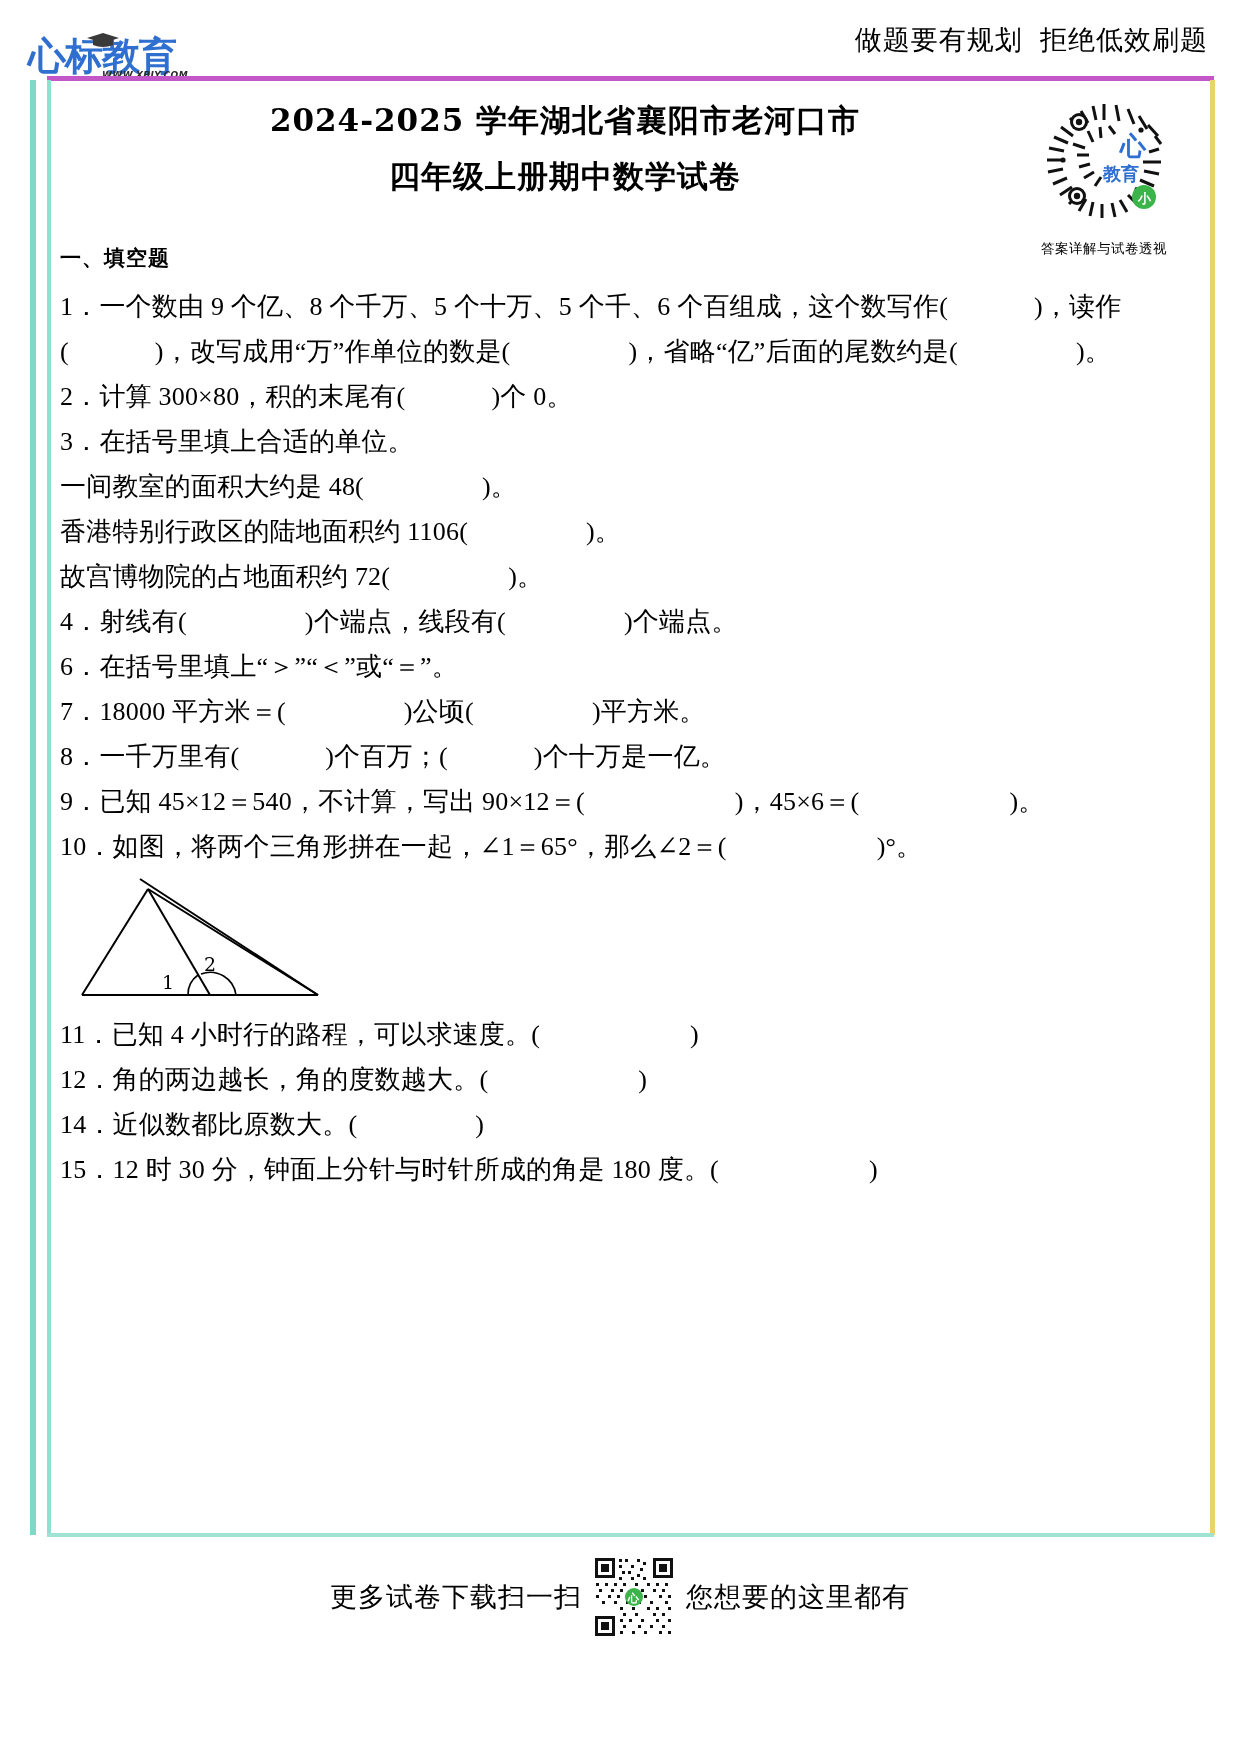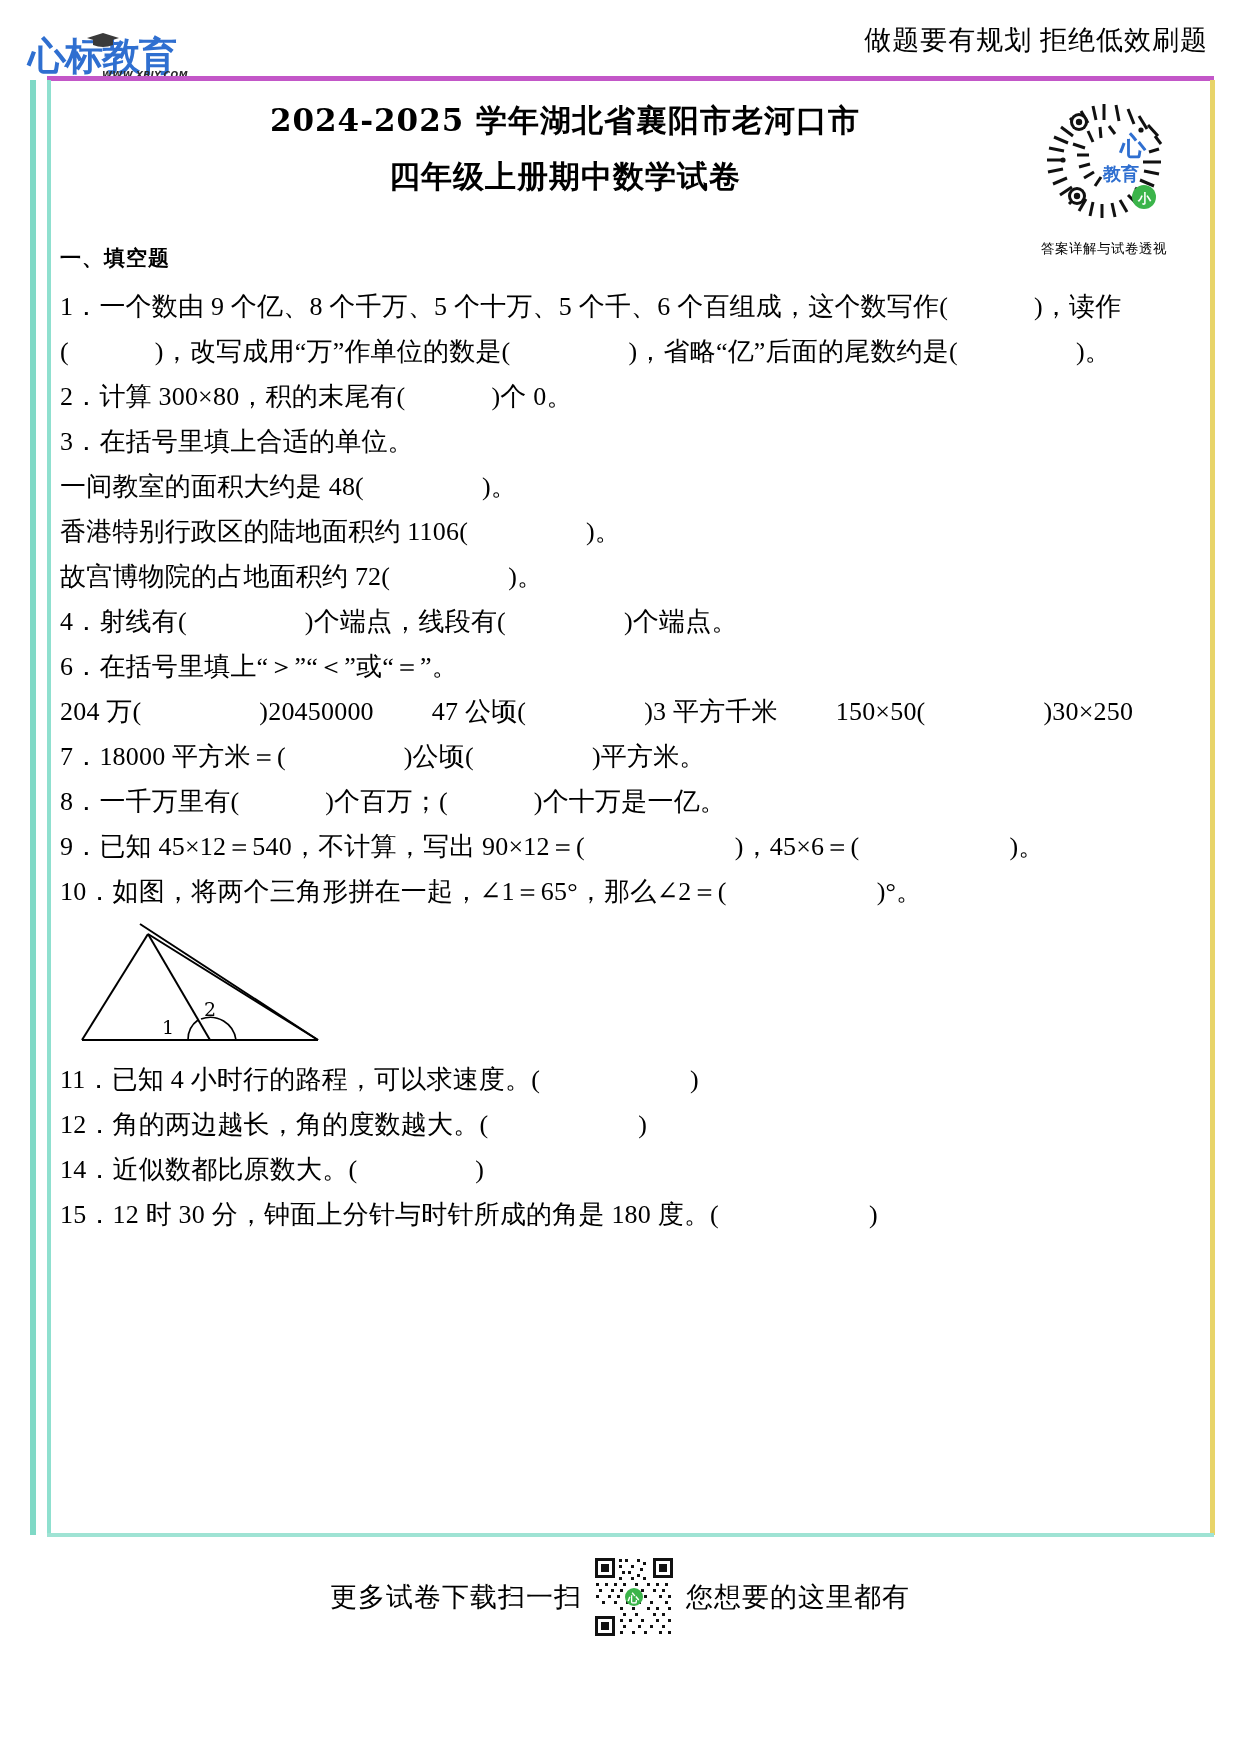--- a/index.html
+++ b/index.html
@@ -53,21 +53,21 @@
     left: 58px;
     top: -2px;
     width: 34px;
     height: 16px;
   }
   .slogan {
     position: absolute;
     right: 32px;
     top: 22px;
     font-size: 27px;
-    font-family: Liberation Serif, serif;
+    font-family: Liberation Mono, monospace;
     letter-spacing: 1px;
     white-space: nowrap;
   }
 
   
   .rule-top {
     position: absolute;
     left: 47px;
     top: 76px;
     width: 1167px;
@@ -333,23 +333,20 @@
     <span>故宫博物院的占地面积约 72(</span><span class="gap-l"></span><span>)。</span>
   </div>
 
   <div class="q">
     <span>4．射线有(</span><span class="gap-l"></span><span>)个端点，线段有(</span><span class="gap-l"></span><span>)个端点。</span>
   </div>
 
 
   <div class="q">6．在括号里填上“＞”“＜”或“＝”。</div>
 
-  <div class="q q-sub">
-    <span>204 万(</span><span class="gap-l"></span><span>)20450000</span><span class="gap-s"></span><span>47 公顷(</span><span class="gap-l"></span><span>)3 平方千米</span><span class="gap-s"></span><span>150×50(</span><span class="gap-l"></span><span>)30×250</span>
-  </div>
 
   <div class="q">
     <span>7．18000 平方米＝(</span><span class="gap-l"></span><span>)公顷(</span><span class="gap-l"></span><span>)平方米。</span>
   </div>
 
   <div class="q">
     <span>8．一千万里有(</span><span class="gap-m"></span><span>)个百万；(</span><span class="gap-m"></span><span>)个十万是一亿。</span>
   </div>
 
   <div class="q">

